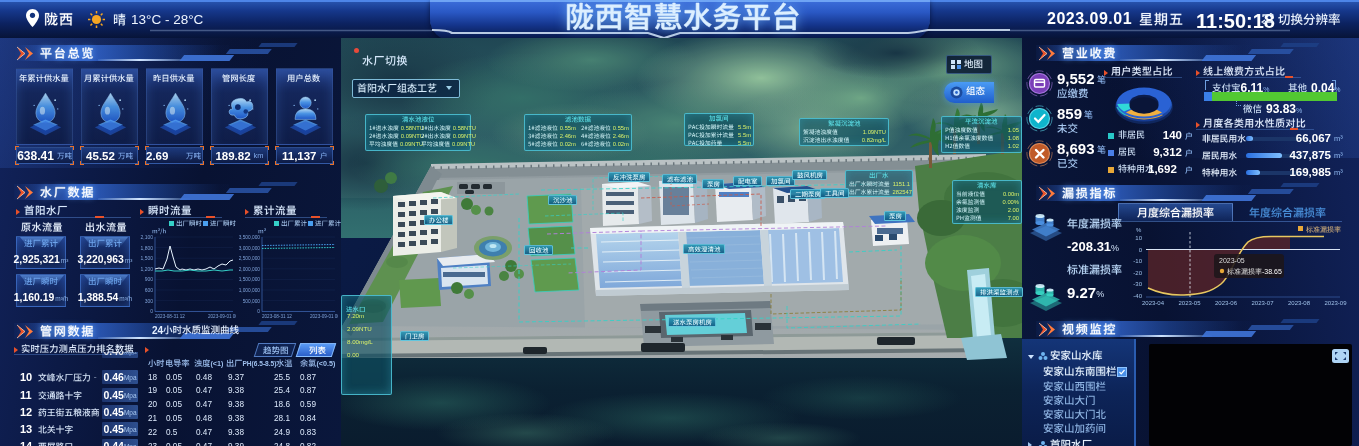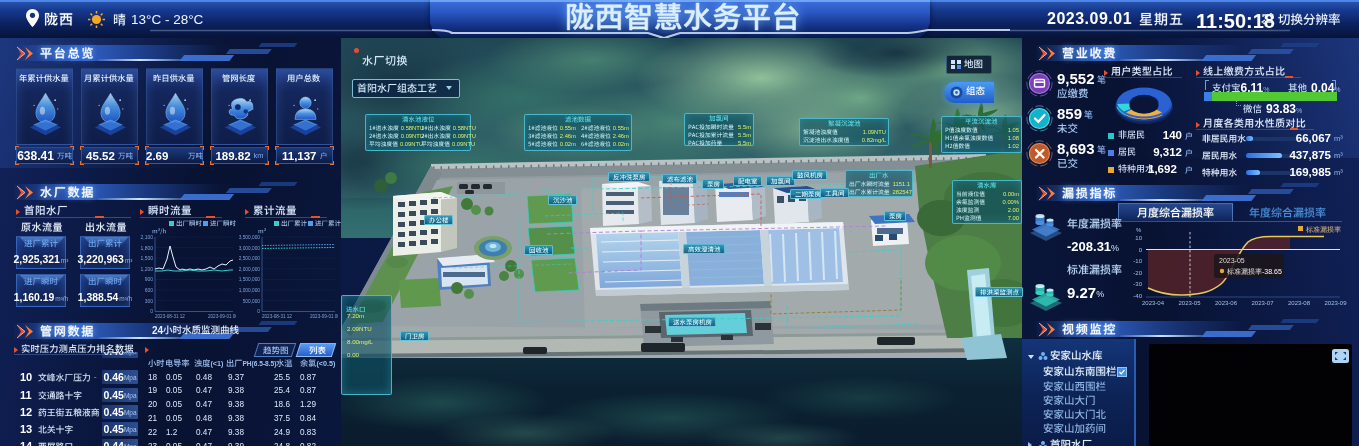--- a/index.html
+++ b/index.html
@@ -402,21 +402,21 @@
       <use href="#u65e5" x="1000"></use>
       <use href="#u4f9b" x="2000"></use>
       <use href="#u6c34" x="3000"></use>
       <use href="#u91cf" x="4000"></use>
     </svg>
 <div class="abs" style="left:146px;top:147px;width:57px;height:17px;background:linear-gradient(180deg,rgba(30,60,130,.9),rgba(14,28,70,.95));border:1px solid rgba(80,130,220,.45)"></div>
 <div class="abs" style="left:145px;top:146px;width:4px;height:4px;border-left:1.5px solid #e8702a;border-top:1.5px solid #e8702a"></div>
 <div class="abs" style="left:200px;top:146px;width:4px;height:4px;border-right:1.5px solid #e8702a;border-top:1.5px solid #e8702a"></div>
 <div class="abs" style="left:145px;top:161px;width:4px;height:4px;border-left:1.5px solid #e8702a;border-bottom:1.5px solid #e8702a"></div>
 <div class="abs" style="left:200px;top:161px;width:4px;height:4px;border-right:1.5px solid #e8702a;border-bottom:1.5px solid #e8702a"></div>
-<div class="flex" style="left:146px;top:147px;width:57px;height:17px;justify-content:space-between;gap:18px">
+<div class="flex" style="left:146px;top:147px;width:57px;height:17px;justify-content:flex-start;gap:18px">
       <span class="num" style="font-size:11.5px">2.69</span>
       <svg style="display:inline-block;vertical-align:middle;width:15.0px;height:7.5px;overflow:visible;" viewBox="0 -880 2000 1000" fill="#7fa8e8">
         <use href="#u4e07" x="0"></use>
         <use href="#u5428" x="1000"></use>
       </svg>
     </div>
 
 <div class="abs" style="left:211px;top:68px;width:57px;height:77px;background:linear-gradient(180deg,#203a82 0%,#14265a 32%,#0f1d48 100%);border:1px solid rgba(90,140,230,.3);box-shadow:inset 0 8px 12px rgba(90,150,255,.22)">
       <svg style="position:absolute;left:11px;top:20px;width:35px;height:52px;opacity:.92" viewBox="0 0 40 58">
 <defs>
@@ -916,33 +916,33 @@
       <span class="abs" style="left:228px;top:0;font-size:8.2px;color:#dce9fb">9.38</span>
       <span class="abs" style="left:274px;top:0;font-size:8.2px;color:#dce9fb">25.4</span>
       <span class="abs" style="left:300px;top:0;font-size:8.2px;color:#dce9fb">0.87</span>
     </div>
 <div class="abs" style="left:0;top:400.1px;width:341px;height:12px">
       <span class="abs" style="left:148px;top:0;font-size:8.2px;color:#dce9fb">20</span>
       <span class="abs" style="left:166px;top:0;font-size:8.2px;color:#dce9fb">0.05</span>
       <span class="abs" style="left:196px;top:0;font-size:8.2px;color:#dce9fb">0.47</span>
       <span class="abs" style="left:228px;top:0;font-size:8.2px;color:#dce9fb">9.38</span>
       <span class="abs" style="left:274px;top:0;font-size:8.2px;color:#dce9fb">18.6</span>
-      <span class="abs" style="left:300px;top:0;font-size:8.2px;color:#dce9fb">1.29</span>
+      <span class="abs" style="left:300px;top:0;font-size:8.2px;color:#dce9fb">0.59</span>
     </div>
 <div class="abs" style="left:0;top:413.9px;width:341px;height:12px">
       <span class="abs" style="left:148px;top:0;font-size:8.2px;color:#dce9fb">21</span>
       <span class="abs" style="left:166px;top:0;font-size:8.2px;color:#dce9fb">0.05</span>
       <span class="abs" style="left:196px;top:0;font-size:8.2px;color:#dce9fb">0.48</span>
       <span class="abs" style="left:228px;top:0;font-size:8.2px;color:#dce9fb">9.38</span>
-      <span class="abs" style="left:274px;top:0;font-size:8.2px;color:#dce9fb">37.5</span>
+      <span class="abs" style="left:274px;top:0;font-size:8.2px;color:#dce9fb">28.1</span>
       <span class="abs" style="left:300px;top:0;font-size:8.2px;color:#dce9fb">0.84</span>
     </div>
 <div class="abs" style="left:0;top:427.7px;width:341px;height:12px">
       <span class="abs" style="left:148px;top:0;font-size:8.2px;color:#dce9fb">22</span>
-      <span class="abs" style="left:166px;top:0;font-size:8.2px;color:#dce9fb">1.2</span>
+      <span class="abs" style="left:166px;top:0;font-size:8.2px;color:#dce9fb">0.5</span>
       <span class="abs" style="left:196px;top:0;font-size:8.2px;color:#dce9fb">0.47</span>
       <span class="abs" style="left:228px;top:0;font-size:8.2px;color:#dce9fb">9.38</span>
       <span class="abs" style="left:274px;top:0;font-size:8.2px;color:#dce9fb">24.9</span>
       <span class="abs" style="left:300px;top:0;font-size:8.2px;color:#dce9fb">0.83</span>
     </div>
 <div class="abs" style="left:0;top:441.5px;width:341px;height:12px">
       <span class="abs" style="left:148px;top:0;font-size:8.2px;color:#dce9fb">23</span>
       <span class="abs" style="left:166px;top:0;font-size:8.2px;color:#dce9fb">0.05</span>
       <span class="abs" style="left:196px;top:0;font-size:8.2px;color:#dce9fb">0.47</span>
       <span class="abs" style="left:228px;top:0;font-size:8.2px;color:#dce9fb">9.39</span>

